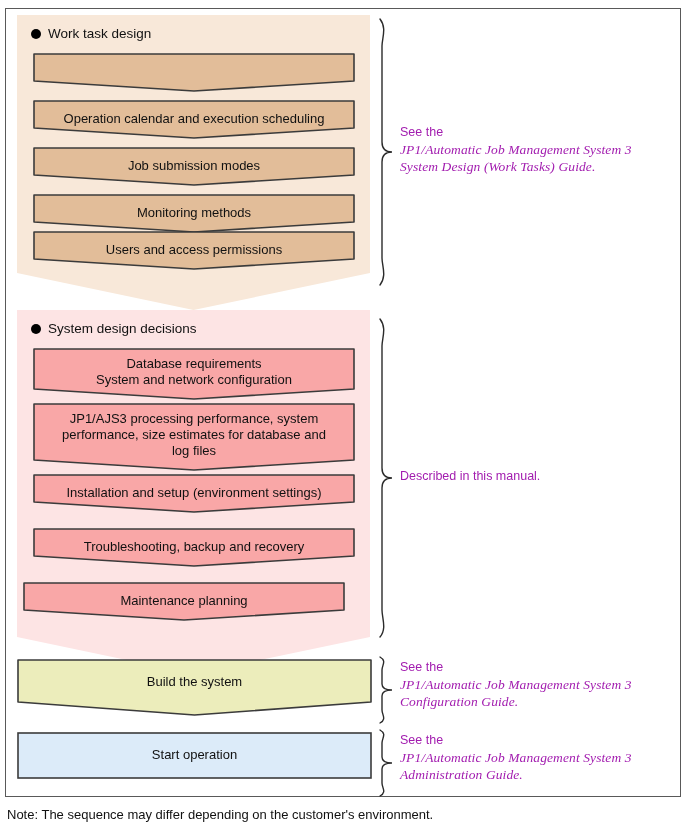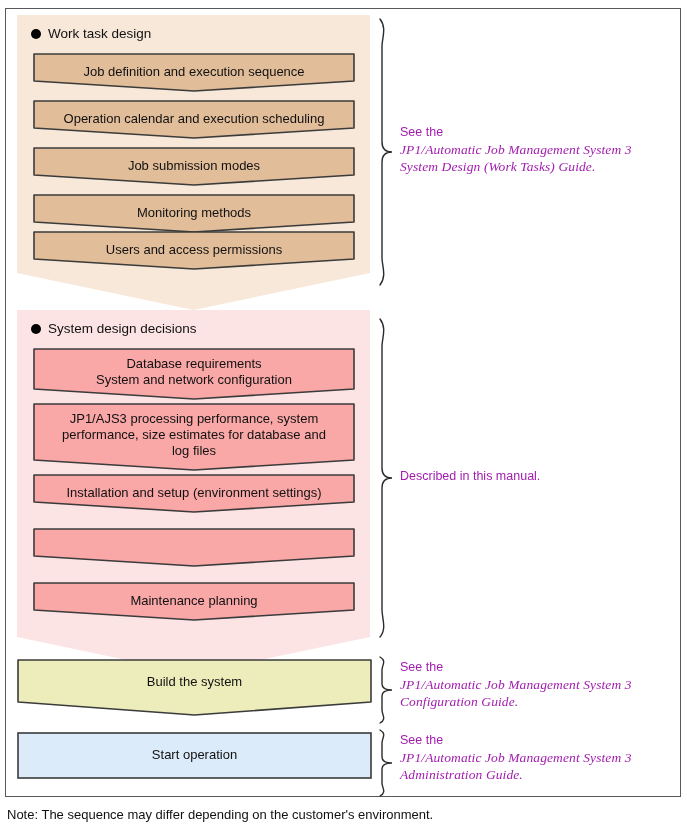--- a/index.html
+++ b/index.html
@@ -109,21 +109,20 @@
   </div>
 
   <div class="sec-head" style="left:31px;top:26px;">
     <span class="dot"></span><span>Work task design</span>
   </div>
 
   <div class="pbox" style="left:33px;top:53px;width:322px;height:39px;">
     <svg width="322" height="39" viewBox="0 0 322 39" xmlns="http://www.w3.org/2000/svg">
       <polygon points="1,1 321,1 321,28 161,38 1,28" fill="#e2bd99" stroke="#3b3b3b" stroke-width="1.6" stroke-linejoin="round"></polygon>
     </svg>
-    <div class="lbl" style="top:11px;">Job definition and execution sequence</div>
   </div>
 
   <div class="pbox" style="left:33px;top:100px;width:322px;height:39px;">
     <svg width="322" height="39" viewBox="0 0 322 39" xmlns="http://www.w3.org/2000/svg">
       <polygon points="1,1 321,1 321,28 161,38 1,28" fill="#e2bd99" stroke="#3b3b3b" stroke-width="1.6" stroke-linejoin="round"></polygon>
     </svg>
     <div class="lbl" style="top:11px;">Operation calendar and execution scheduling</div>
   </div>
 
   <div class="pbox" style="left:33px;top:147px;width:322px;height:39px;">
@@ -194,23 +193,24 @@
     <svg width="322" height="39" viewBox="0 0 322 39" xmlns="http://www.w3.org/2000/svg">
       <polygon points="1,1 321,1 321,28 161,38 1,28" fill="#f9a7a7" stroke="#3b3b3b" stroke-width="1.6" stroke-linejoin="round"></polygon>
     </svg>
     <div class="lbl" style="top:11px;">Installation and setup (environment settings)</div>
   </div>
 
   <div class="pbox" style="left:33px;top:528px;width:322px;height:39px;">
     <svg width="322" height="39" viewBox="0 0 322 39" xmlns="http://www.w3.org/2000/svg">
       <polygon points="1,1 321,1 321,28 161,38 1,28" fill="#f9a7a7" stroke="#3b3b3b" stroke-width="1.6" stroke-linejoin="round"></polygon>
     </svg>
-  </div>
-
-  <div class="pbox" style="left:33px;top:582px;width:322px;height:39px;">
+    <div class="lbl" style="top:11px;">Troubleshooting, backup and recovery</div>
+  </div>
+
+  <div class="pbox" style="left:23px;top:582px;width:322px;height:39px;">
     <svg width="322" height="39" viewBox="0 0 322 39" xmlns="http://www.w3.org/2000/svg">
       <polygon points="1,1 321,1 321,28 161,38 1,28" fill="#f9a7a7" stroke="#3b3b3b" stroke-width="1.6" stroke-linejoin="round"></polygon>
     </svg>
     <div class="lbl" style="top:11px;">Maintenance planning</div>
   </div>
 
   <div class="brk" style="left:378px;top:318px;">
     <svg width="16" height="320" viewBox="0 0 16 320" xmlns="http://www.w3.org/2000/svg">
       <path d="M2,1 C9,10 4,20 4,28 L4,150 C4,157 8,160 14,160 C8,160 4,163 4,170 L4,292 C4,300 9,311 2,319" fill="none" stroke="#2b2b2b" stroke-width="1.4" stroke-linecap="round"></path>
     </svg>

